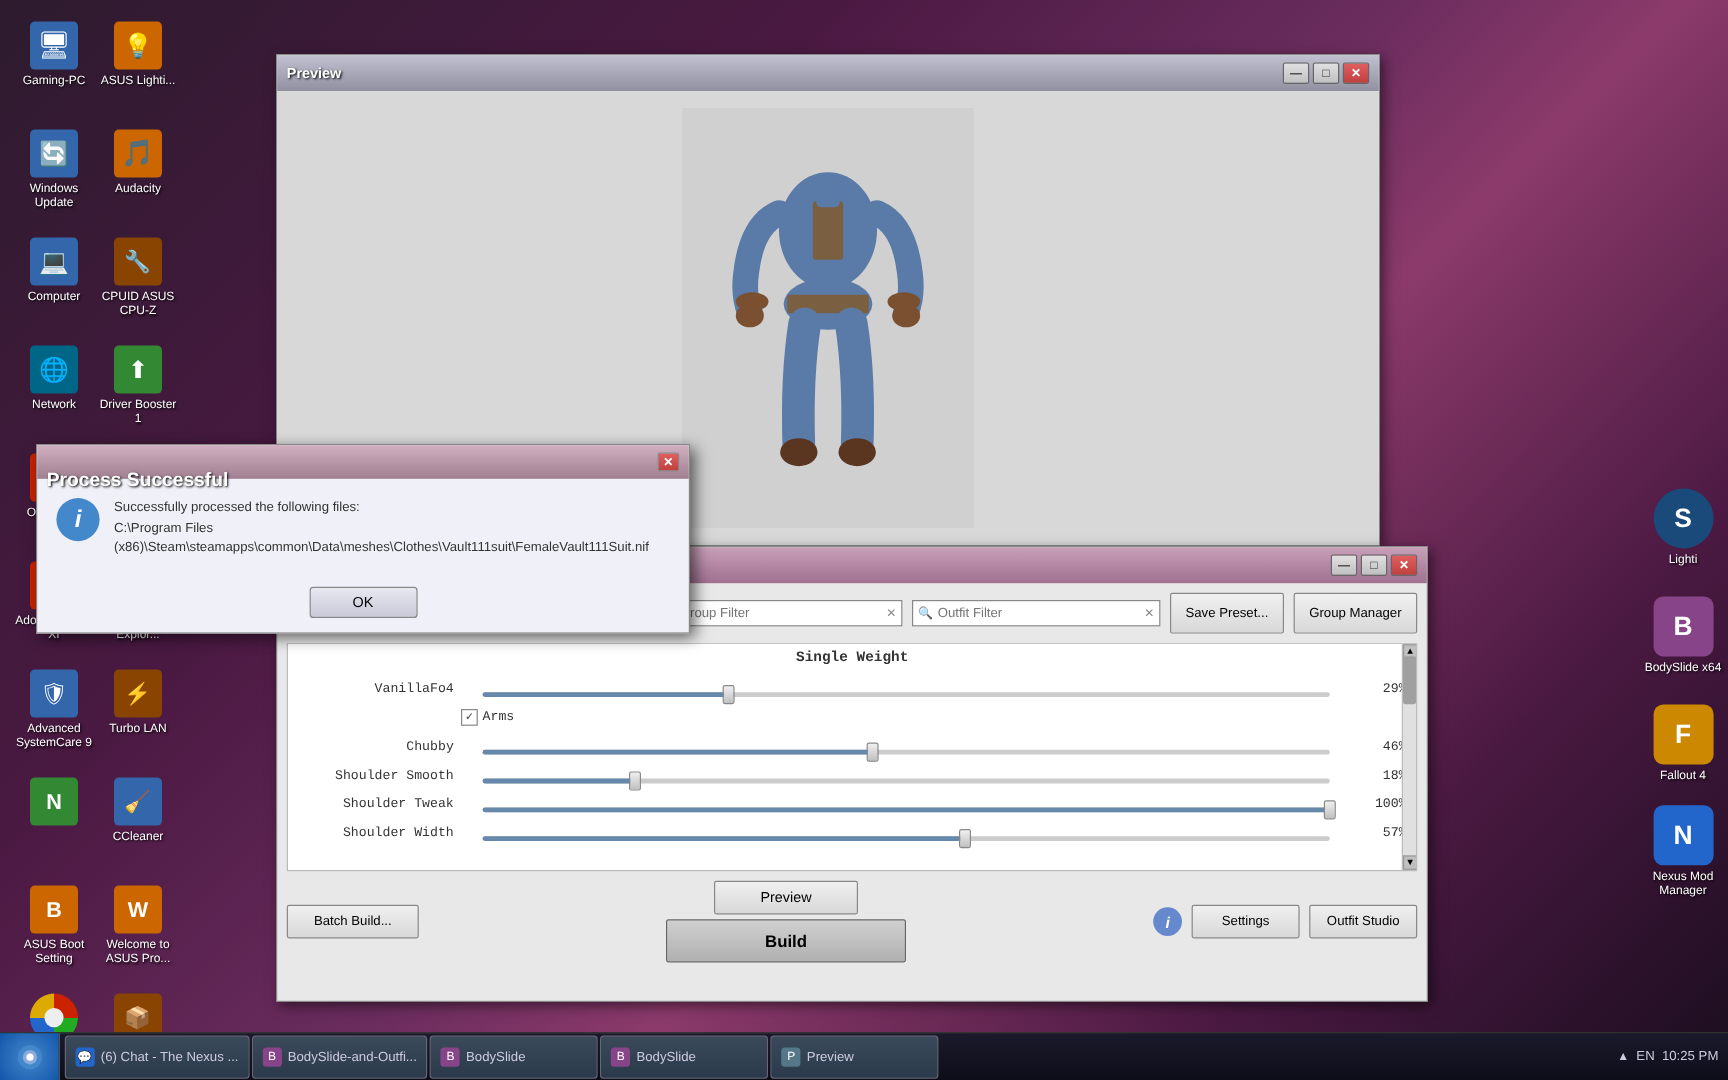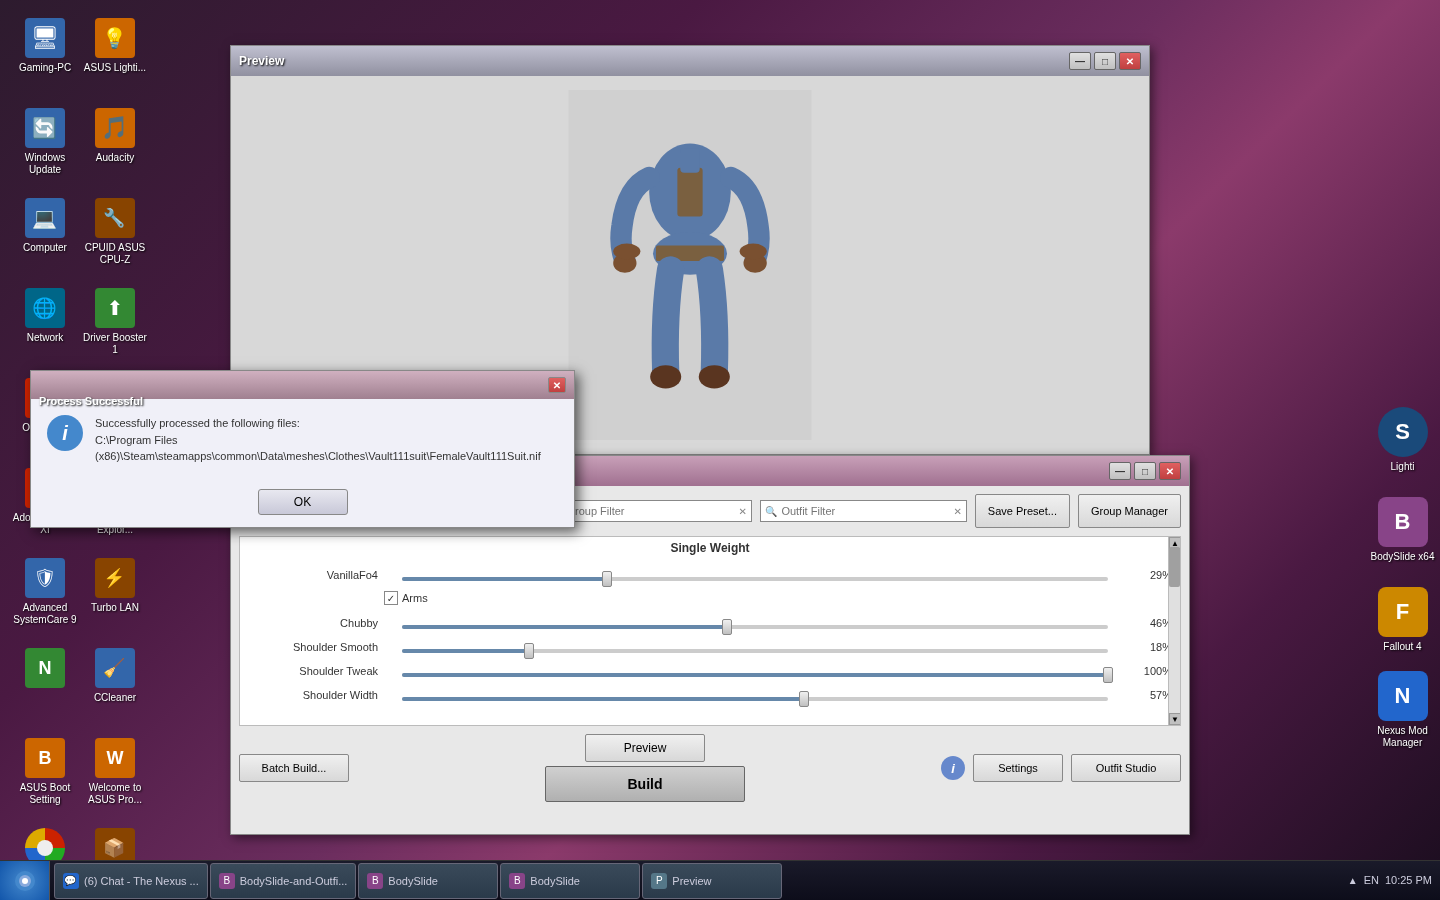--- a/index.html
+++ b/index.html
@@ -298,20 +298,21 @@
       flex: 1;
     }
 
     .sliders-section {
       background: #fff;
       border: 1px solid #bbb;
       padding: 4px 8px;
       height: 190px;
       overflow-y: auto;
       position: relative;
+      font-family: Liberation Mono, monospace;
     }
 
     .section-title {
       text-align: center;
       font-size: 12px;
       font-weight: bold;
       color: #333;
       margin-bottom: 4px;
     }
 
@@ -427,21 +428,21 @@
       width: 90px;
       height: 28px;
       border: 1px solid #888;
       background: linear-gradient(to bottom, #f0f0f0, #d8d8d8);
       font-size: 11px;
       cursor: pointer;
       border-radius: 2px;
     }
 
     .btn-outfit {
-      width: 110px;
+      width: 90px;
       height: 28px;
       border: 1px solid #888;
       background: linear-gradient(to bottom, #f0f0f0, #d8d8d8);
       font-size: 11px;
       cursor: pointer;
       border-radius: 2px;
     }
 
     .info-icon {
       width: 24px;
@@ -484,21 +485,21 @@
       height: 28px;
       background: linear-gradient(to bottom, #d0b0c0, #a08090);
       display: flex;
       align-items: center;
       padding: 0 8px;
       gap: 8px;
     }
 
     .dialog-title {
       flex: 1;
-      font-size: 11px;
+      font-size: 16px;
       font-weight: bold;
       color: #fff;
       text-shadow: 1px 1px 2px #000;
       margin-top: 32px;
     }
 
     .dialog-close {
       width: 18px;
       height: 16px;
       background: linear-gradient(to bottom, #e06060, #c04040);

